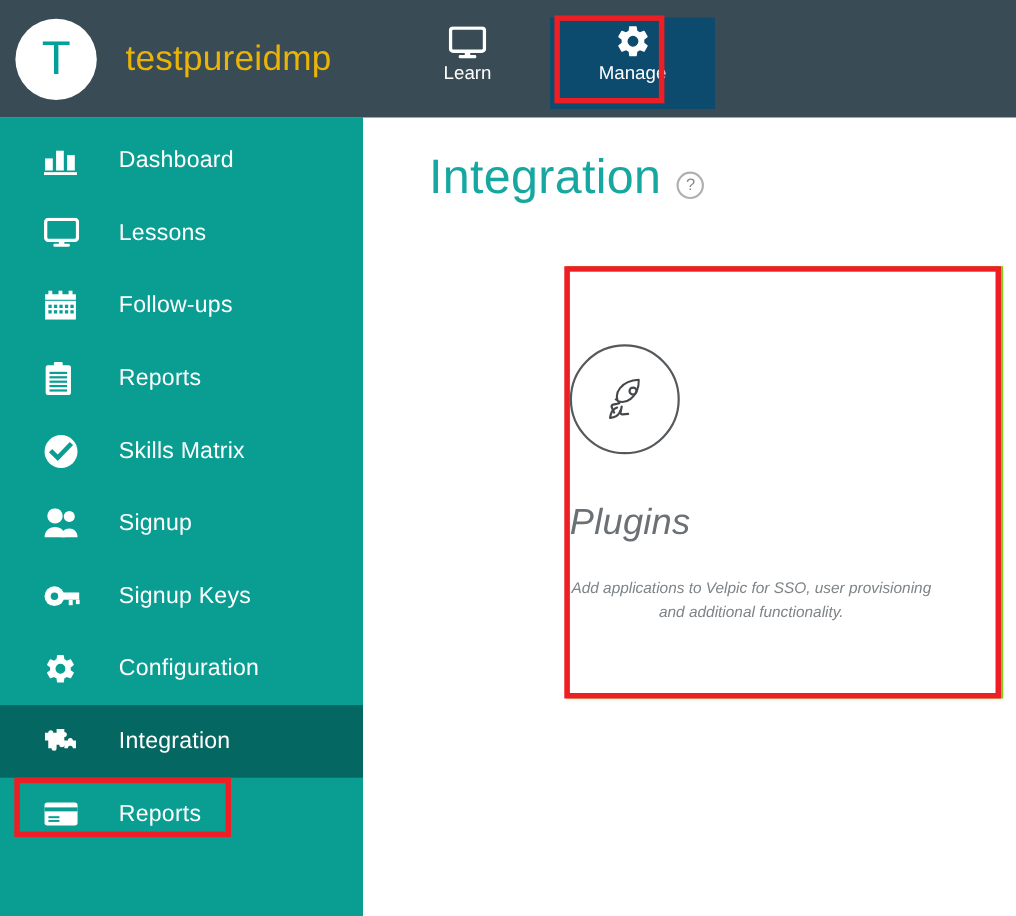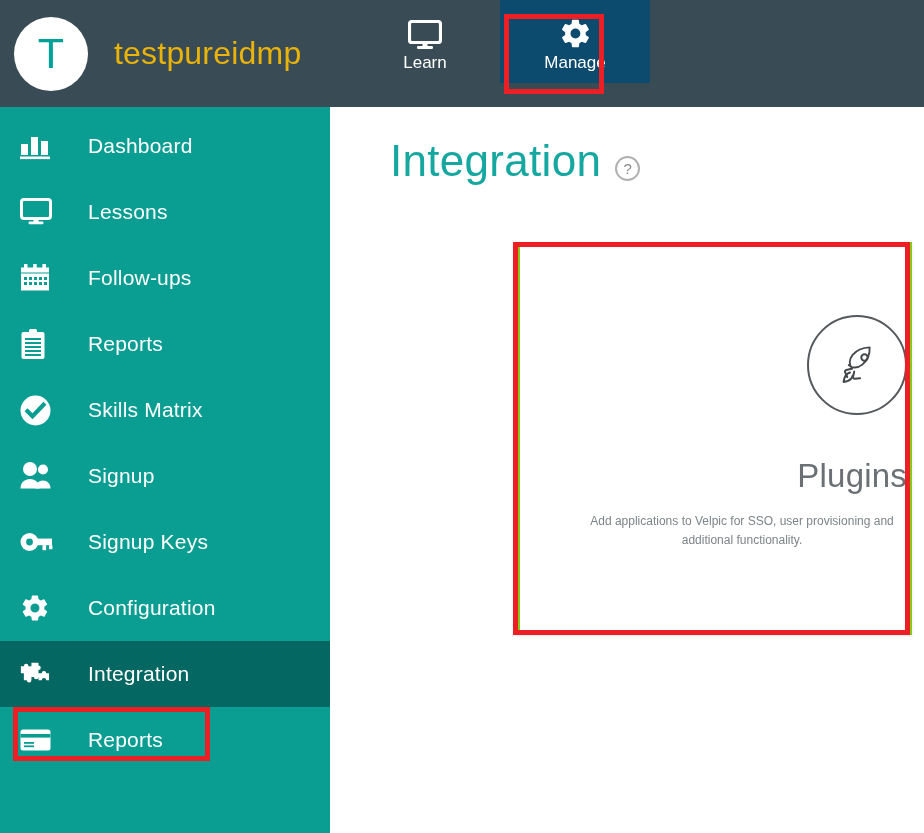--- a/index.html
+++ b/index.html
@@ -72,24 +72,24 @@
     display: flex;
     align-items: stretch;
   }
 
   .topnav-item {
     width: 150px;
     height: 83px;
     display: flex;
     flex-direction: column;
     align-items: center;
-    justify-content: center;
     color: #ffffff;
     cursor: pointer;
     position: relative;
+    margin-top: 16px;
   }
   .topnav-item.active { background: #0c4a6e; }
 
   .topnav-icon {
     height: 38px;
     display: flex;
     align-items: flex-end;
     justify-content: center;
     margin-bottom: 4px;
   }
@@ -126,21 +126,21 @@
     width: 330px;
     height: 726px;
     background: #0a9e93;
     padding-top: 6px;
   }
 
   .nav-item {
     height: 66px;
     display: flex;
     align-items: center;
-    padding-left: 20px;
+    padding-left: 40px;
     cursor: pointer;
     color: #ffffff;
   }
   .nav-item.active { background: #056761; }
 
   .nav-icon {
     width: 42px;
     height: 34px;
     display: flex;
     align-items: center;
@@ -203,26 +203,27 @@
   }
 
   
   .card {
     position: absolute;
     left: 185px;
     top: 135px;
     width: 397px;
     height: 393px;
     background: #ffffff;
-    border: 5px solid #84cc16;
+    border: 3px solid #84cc16;
     box-shadow: 0 1px 3px rgba(0,0,0,0.10);
     display: flex;
     flex-direction: column;
-    align-items: flex-end;
+    align-items: flex-start;
     cursor: pointer;
+    font-style: italic;
   }
 
   .card-icon-circle {
     width: 100px;
     height: 100px;
     border-radius: 50%;
     border: 2px solid #55595c;
     display: flex;
     align-items: center;
     justify-content: center;
@@ -231,26 +232,26 @@
 
   .card-title {
     font-size: 33px;
     color: #6b7075;
     font-weight: 400;
     margin-top: 42px;
     letter-spacing: 0.2px;
   }
 
   .card-desc {
-    font-size: 12px;
+    font-size: 14px;
     color: #7e8488;
     line-height: 1.58;
     text-align: center;
     width: 330px;
-    margin-top: 17px;
+    margin-top: 30px;
   }
 
   #hl-card {
     left: 513px; top: 242px;
     width: 397px; height: 393px;
   }
 </style>
 </head>
 <body>
 

